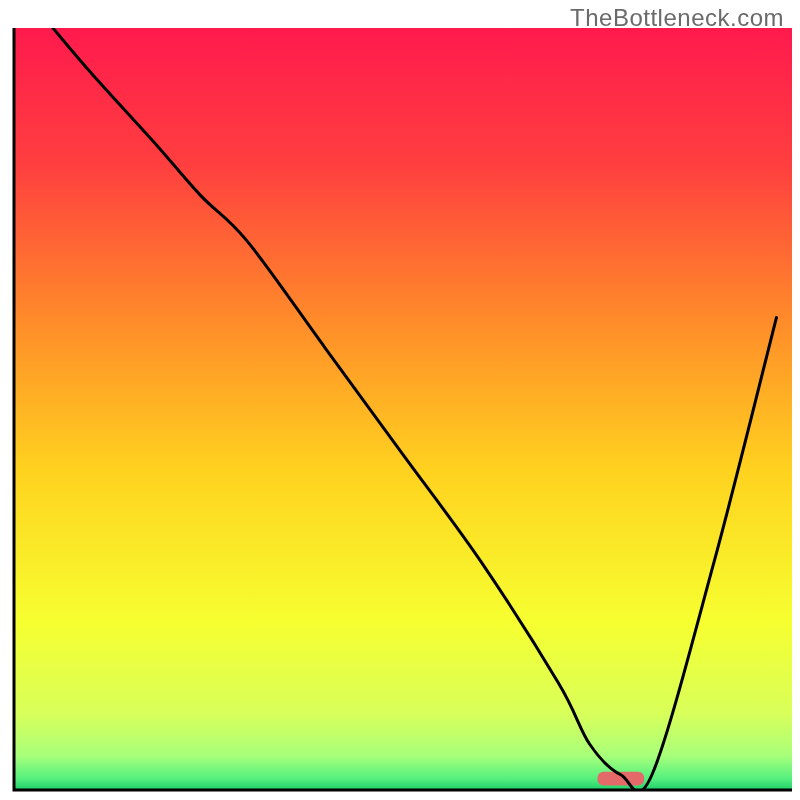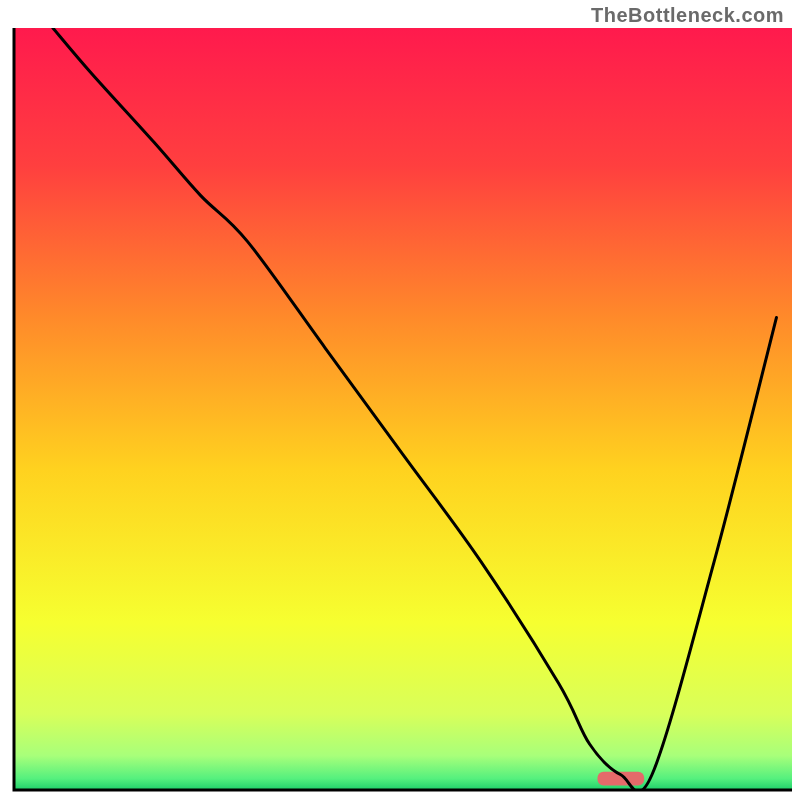--- a/index.html
+++ b/index.html
@@ -12,22 +12,22 @@
   }
   .frame {
     position: relative;
     width: 800px;
     height: 800px;
   }
   .attribution {
     position: absolute;
     top: 4px;
     right: 16px;
-    font-size: 20px;
-    font-weight: 700;
+    font-size: 24px;
+    font-weight: 400;
     color: #6a6a6a;
     letter-spacing: 0.5px;
   }
   svg.plot {
     position: absolute;
     left: 0;
     top: 0;
   }
 </style>
 </head>

